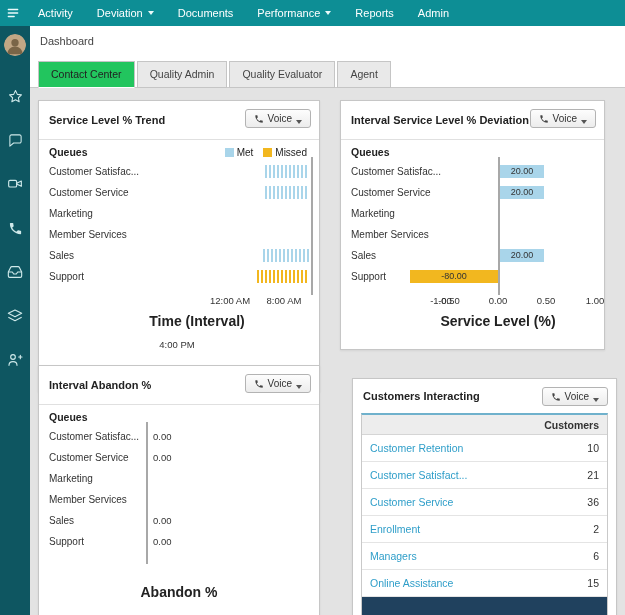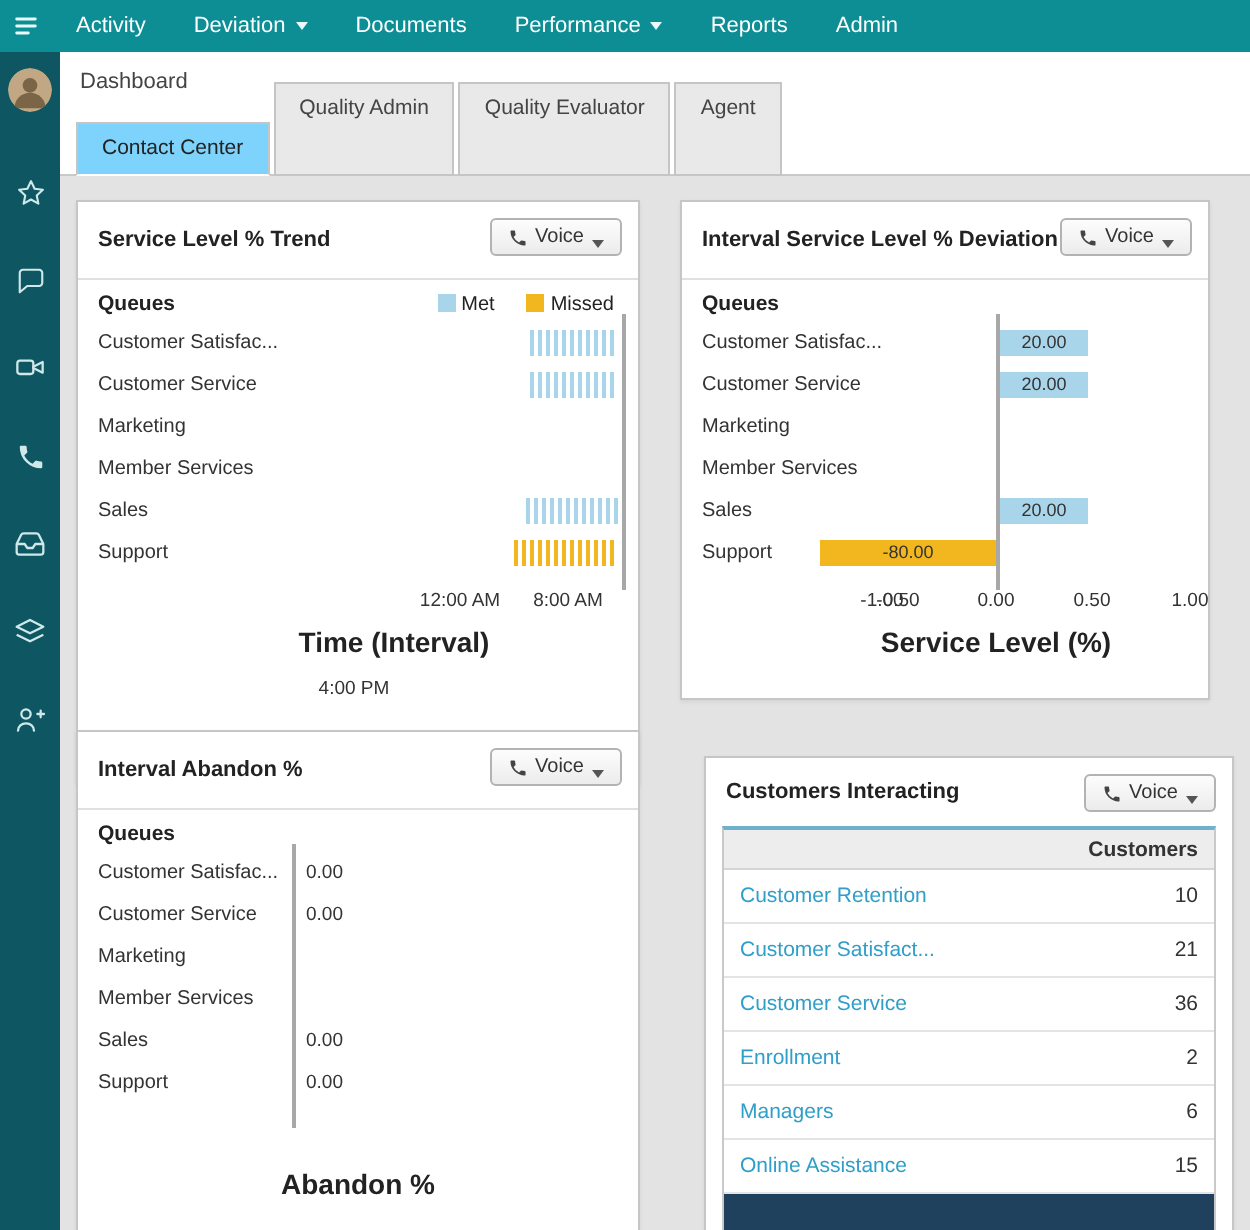--- a/index.html
+++ b/index.html
@@ -16,31 +16,31 @@
   .sidebar { position:absolute; left:0; top:26px; width:30px; bottom:0; background:#0e5661; z-index:5; display:flex; flex-direction:column; align-items:center; }
   .avatar { width:22px; height:22px; border-radius:50%; overflow:hidden; margin:8px 0 18px; cursor:pointer; flex:none; }
   .sic { width:30px; height:44px; display:flex; align-items:center; justify-content:center; color:#cfe9ea; cursor:pointer; flex:none; }
   .sic svg { display:block; }
 
   
   .hdr { position:absolute; left:30px; top:26px; right:0; height:62px; background:#fff; border-bottom:1px solid #c9c9c9; z-index:4; }
   .bc { position:absolute; left:10px; top:9px; font-size:11px; color:#444; }
   .tabs { position:absolute; left:8px; bottom:-1px; display:flex; }
   .tab { font-size:10.5px; color:#444; padding:6px 12px 7px; background:#e9e9e9; border:1px solid #c5c5c5; margin-right:2px; cursor:pointer; white-space:nowrap; }
-  .tab.active { background:#7dd3fc; border-bottom:1px solid #fff; color:#222;margin-top:20px; }
+  .tab.active { background:#22c55e; border-bottom:1px solid #fff; color:#222; }
 
   
   .content { position:absolute; left:30px; top:88px; right:0; bottom:0; background:#e3e3e3; overflow:hidden; }
   .card { position:absolute; background:#fff; border:1px solid #c6c6c6; box-shadow:0 1px 2px rgba(0,0,0,.07); }
   .card-title { position:absolute; left:10px; top:13px; font-size:11px; font-weight:bold; color:#222; white-space:nowrap; }
   .vbtn { position:absolute; right:8px; top:8px; display:inline-flex; align-items:flex-end; gap:4px; font-size:10px; color:#333; background:linear-gradient(#fdfdfd,#ececec); border:1px solid #b3b3b3; border-radius:3px; padding:3px 8px; cursor:pointer; }
   .vbtn .caret { width:0; height:0; border-left:3px solid transparent; border-right:3px solid transparent; border-top:4px solid #555; }
   .hr { position:absolute; left:0; right:0; top:38px; border-top:1px solid #e0e0e0; }
   .queues { position:absolute; left:10px; top:45px; font-size:10.5px; font-weight:bold; color:#222; }
-  .legend { position:absolute; right:12px; top:46px; display:flex; gap:16px; align-items:center; font-size:10px; color:#222; }
+  .legend { position:absolute; right:12px; top:46px; display:flex; gap:10px; align-items:center; font-size:10px; color:#222; }
   .sw { width:9px; height:9px; display:inline-block; margin-right:3px; vertical-align:-1px; }
   .sw.met { background:#a9d5ea; }
   .sw.missed { background:#f2b71f; }
   .cat { position:absolute; left:10px; width:140px; height:13px; line-height:13px; font-size:10px; color:#333; white-space:nowrap; overflow:hidden; }
   .bar { position:absolute; height:13px; font-size:9px; line-height:13px; text-align:center; color:#333; }
   .striped-blue { background:repeating-linear-gradient(90deg,#a9d5ea 0 2px,#ffffff 2px 4px); }
   .striped-yellow { background:repeating-linear-gradient(90deg,#f2b71f 0 2px,#ffffff 2px 4px); }
   .solid-blue { background:#a9d5ea; }
   .solid-yellow { background:#f2b71f; }
   .vline { position:absolute; width:2px; background:#a8a8a8; }

